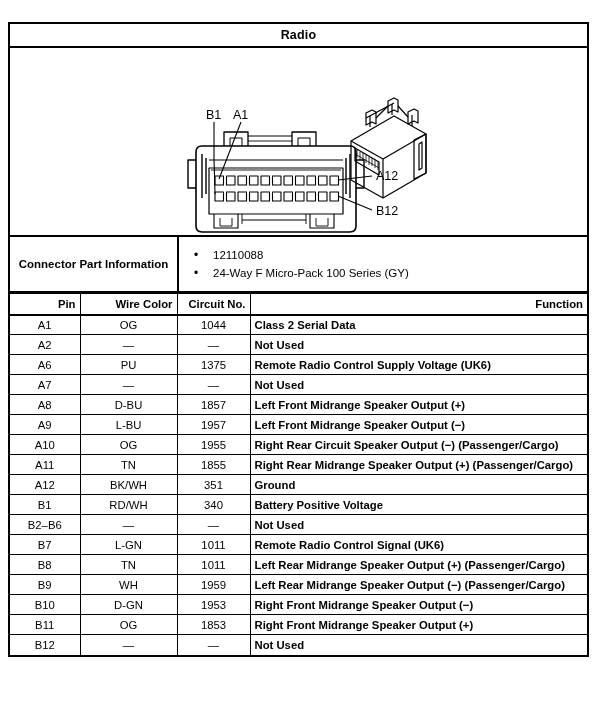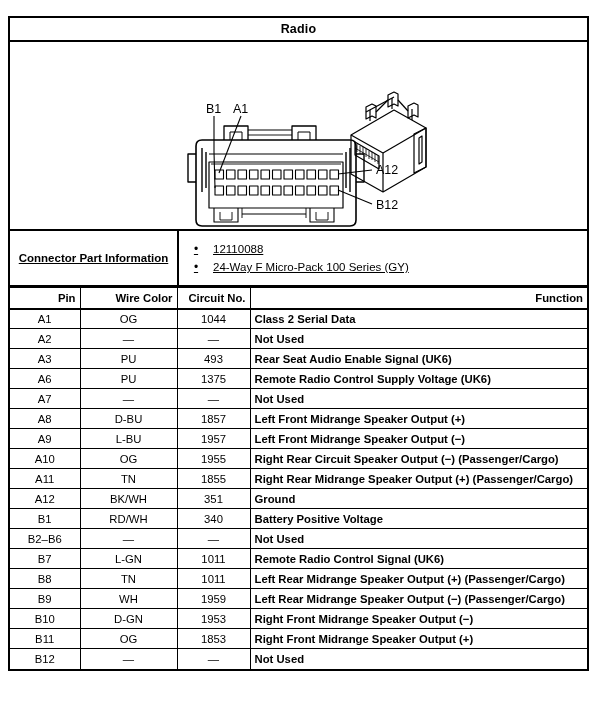--- a/index.html
+++ b/index.html
@@ -12,21 +12,21 @@
     height: 709px;
     font-family: "Liberation Sans", sans-serif;
     color: #000000;
     position: relative;
     overflow: hidden;
   }
 
   #sheet {
     position: absolute;
     left: 8px;
-    top: 16px;
+    top: 22px;
     width: 581px;
     border: 2px solid #000;
     box-sizing: border-box;
     background: #fff;
   }
 
   
   .title-bar {
     height: 22px;
     line-height: 22px;
@@ -49,21 +49,20 @@
     left: 0;
     top: 0;
     display: block;
   }
 
   
   .cpi {
     display: flex;
     border-bottom: 2px solid #000;
     min-height: 54px;
-    text-decoration: underline;
   }
   .cpi-label {
     width: 169px;
     box-sizing: border-box;
     border-right: 2px solid #000;
     display: flex;
     align-items: center;
     justify-content: center;
     font-size: 11.5px;
     font-weight: bold;
@@ -301,26 +300,20 @@
           <td class="ta-center">1044</td>
           <td class="ta-left">Class 2 Serial Data</td>
         </tr>
         <tr>
           <td class="ta-center">A2</td>
           <td class="ta-center">—</td>
           <td class="ta-center">—</td>
           <td class="ta-left">Not Used</td>
         </tr>
         <tr>
-          <td class="ta-center">A3</td>
-          <td class="ta-center">PU</td>
-          <td class="ta-center">493</td>
-          <td class="ta-left">Rear Seat Audio Enable Signal (UK6)</td>
-        </tr>
-        <tr>
           <td class="ta-center">A6</td>
           <td class="ta-center">PU</td>
           <td class="ta-center">1375</td>
           <td class="ta-left">Remote Radio Control Supply Voltage (UK6)</td>
         </tr>
         <tr>
           <td class="ta-center">A7</td>
           <td class="ta-center">—</td>
           <td class="ta-center">—</td>
           <td class="ta-left">Not Used</td>

